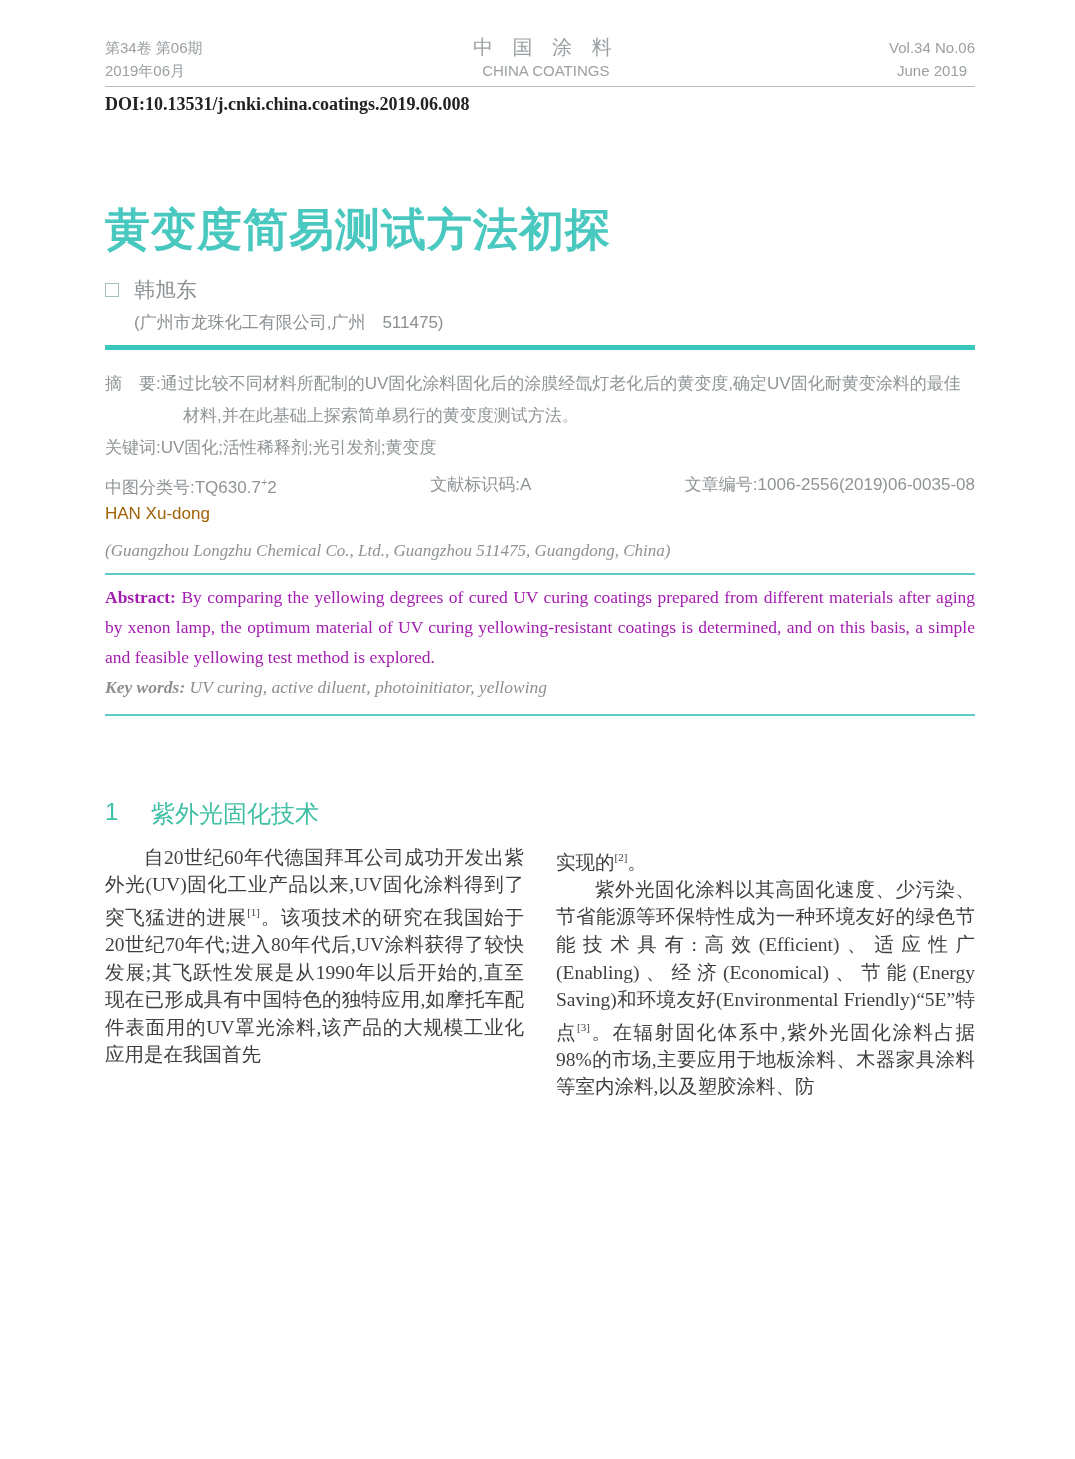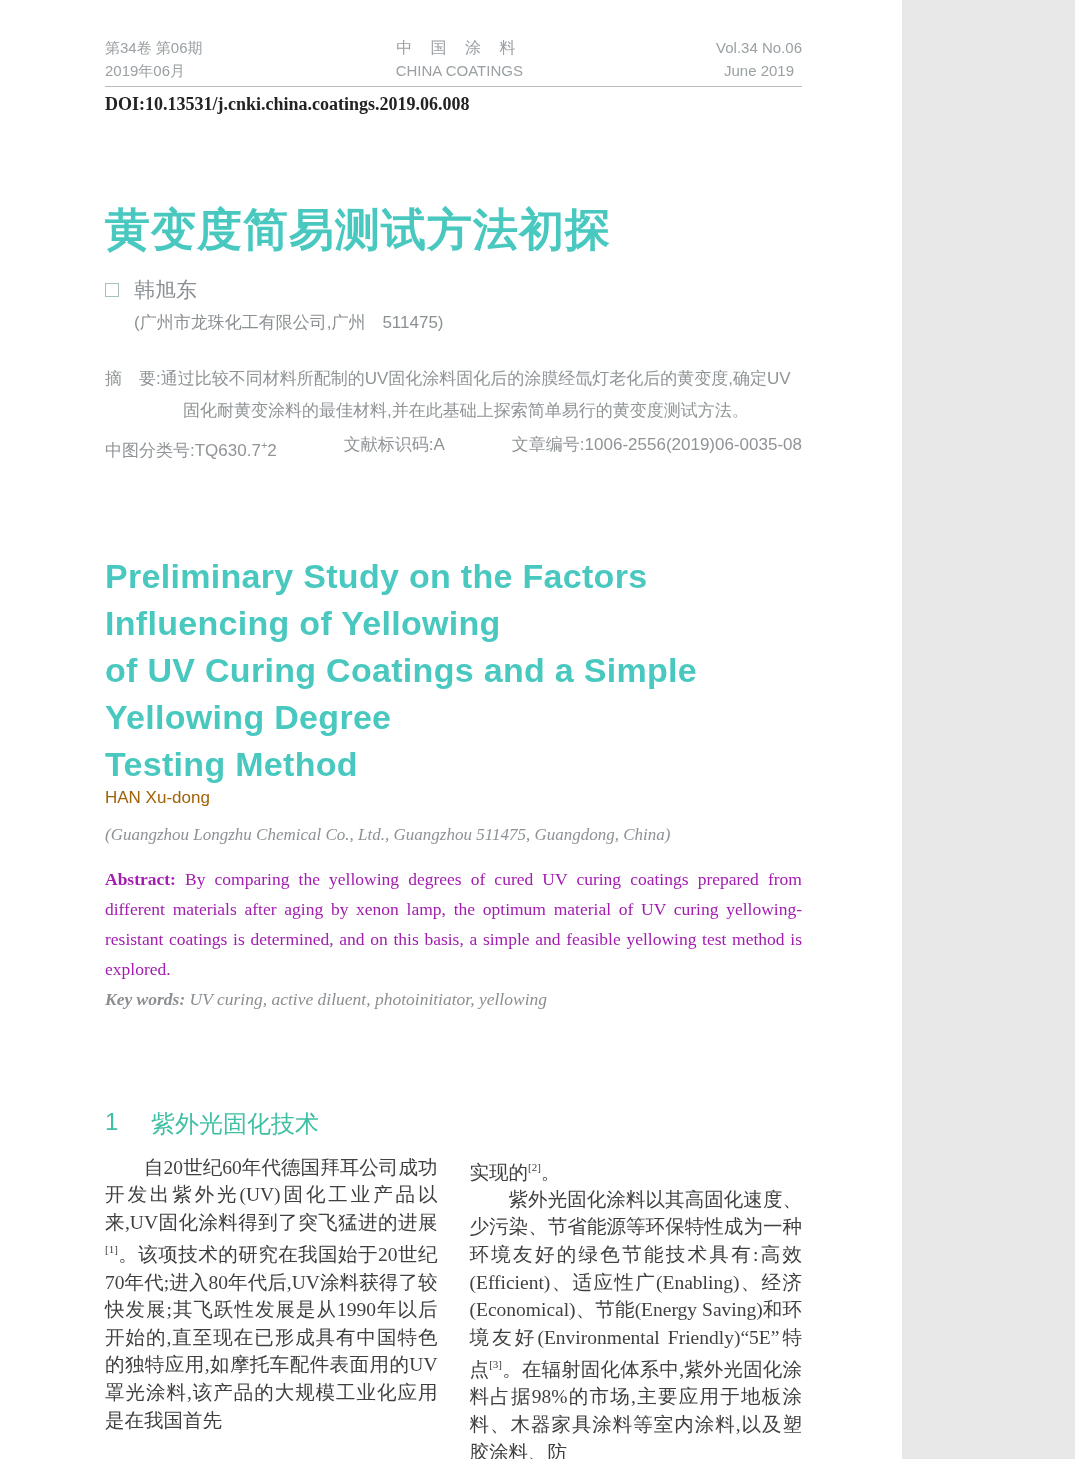--- a/index.html
+++ b/index.html
@@ -1,41 +1,41 @@
 <!DOCTYPE html>
 <html><head>
 <meta charset="utf-8">
 <style>
   html,body{margin:0;padding:0;background:#e8e8e8;}
   .page{
-    width:902px;height:1459px;background:#ffffff;box-sizing:border-box;
+    width:1075px;height:1459px;background:#ffffff;box-sizing:border-box;
     display:flex;flex-direction:column;
     padding:36px 100px 42px 105px;
     font-family:"Liberation Sans",sans-serif;
     overflow:hidden;
   }
   
   .header{display:flex;justify-content:space-between;color:#9aa0a3;font-size:15px;line-height:23px;}
   .h-col{white-space:nowrap;}
   .h-center{text-align:center;}
   .h-right{text-align:center;}
-  .journal-cn{letter-spacing:7px;font-size:16px;}
+  .journal-cn{letter-spacing:7px;font-size:20px;}
   .header-rule{border-bottom:1.5px solid #b9bcbe;margin-top:4px;}
   .doi{font-family:"Liberation Serif",serif;font-weight:600;font-size:18px;color:#222;margin-top:7px;}
   
   .title-cn{margin-top:84px;color:#49C8C0;font-size:45px;font-weight:800;line-height:61px;letter-spacing:1px;font-family:"Liberation Sans",sans-serif;}
   
   .author-row{margin-top:16px;display:flex;align-items:center;color:#8b9093;font-size:21px;}
   .author-marker{display:inline-block;width:12px;height:12px;border:1.5px solid #a9bfbf;margin-right:15px;}
   .affil-cn{margin-top:7px;padding-left:29px;color:#8b9093;font-size:17px;}
   .rule-thick{height:5px;background:#3BC6BD;margin-top:11px;}
   
   .abs-cn{margin-top:18px;color:#8f9496;font-size:17px;line-height:32px;}
   .hang{padding-left:78px;text-indent:-78px;}
-  .abs-meta{display:flex;justify-content:space-between;line-height:32px;margin-top:2px;}
+  .abs-meta{display:flex;justify-content:space-between;line-height:32px;margin-top:2px;align-items:center;}
   sup{font-size:11px;}
   
   .title-en{margin-top:86px;color:#49C8C0;font-size:34px;font-weight:800;line-height:47px;letter-spacing:0.3px;}
   .name-en{color:#a16207;font-size:17px;}
   .affil-en{margin-top:17px;color:#8d9295;font-size:17px;font-family:"Liberation Serif",serif;font-style:italic;}
   .rule-thin{height:2px;background:#5eccc5;margin-top:12px;}
   .abs-en{margin-top:7px;color:#a21caf;font-size:17.5px;line-height:30px;font-family:"Liberation Serif",serif;text-align:justify;}
   .abs-en b,.kw-en b{font-weight:700;}
   .kw-en{color:#8b8f92;font-size:17.5px;line-height:30px;font-family:"Liberation Serif",serif;font-style:italic;}
   
@@ -75,32 +75,28 @@
   <div class="author-row">
     <span class="author-marker"></span>
     <span>韩旭东</span>
   </div>
   <div class="affil-cn">(广州市龙珠化工有限公司,广州　511475)</div>
 
   <div class="rule-thick"></div>
 
   <div class="abs-cn">
     <div class="hang"><span>摘　要:</span><span>通过比较不同材料所配制的UV固化涂料固化后的涂膜经氙灯老化后的黄变度,确定UV固化耐黄变涂料的最佳材料,并在此基础上探索简单易行的黄变度测试方法。</span></div>
+    <div><span>关键词:</span><span>UV固化;活性稀释剂;光引发剂;黄变度</span></div>
     <div class="abs-meta">
       <span><span>中图分类号:</span><span>TQ630.7</span><sup>+</sup><span>2</span></span>
       <span><span>文献标识码:</span><span>A</span></span>
       <span><span>文章编号:</span><span>1006-2556(2019)06-0035-08</span></span>
     </div>
   </div>
 
-  <div class="title-en">
-    <div>Preliminary Study on the Factors Influencing of Yellowing</div>
-    <div>of UV Curing Coatings and a Simple Yellowing Degree</div>
-    <div>Testing Method</div>
-  </div>
 
   <div class="name-en">HAN Xu-dong</div>
   <div class="affil-en">(Guangzhou Longzhu Chemical Co., Ltd., Guangzhou 511475, Guangdong, China)</div>
 
   <div class="rule-thin"></div>
 
   <div class="abs-en"><b>Abstract:</b><span> By comparing the yellowing degrees of cured UV curing coatings prepared from different materials after aging by xenon lamp, the optimum material of UV curing yellowing-resistant coatings is determined, and on this basis, a simple and feasible yellowing test method is explored.</span></div>
   <div class="kw-en"><b>Key words:</b><span> UV curing, active diluent, photoinitiator, yellowing</span></div>
 
   <div class="rule-thin"></div>

